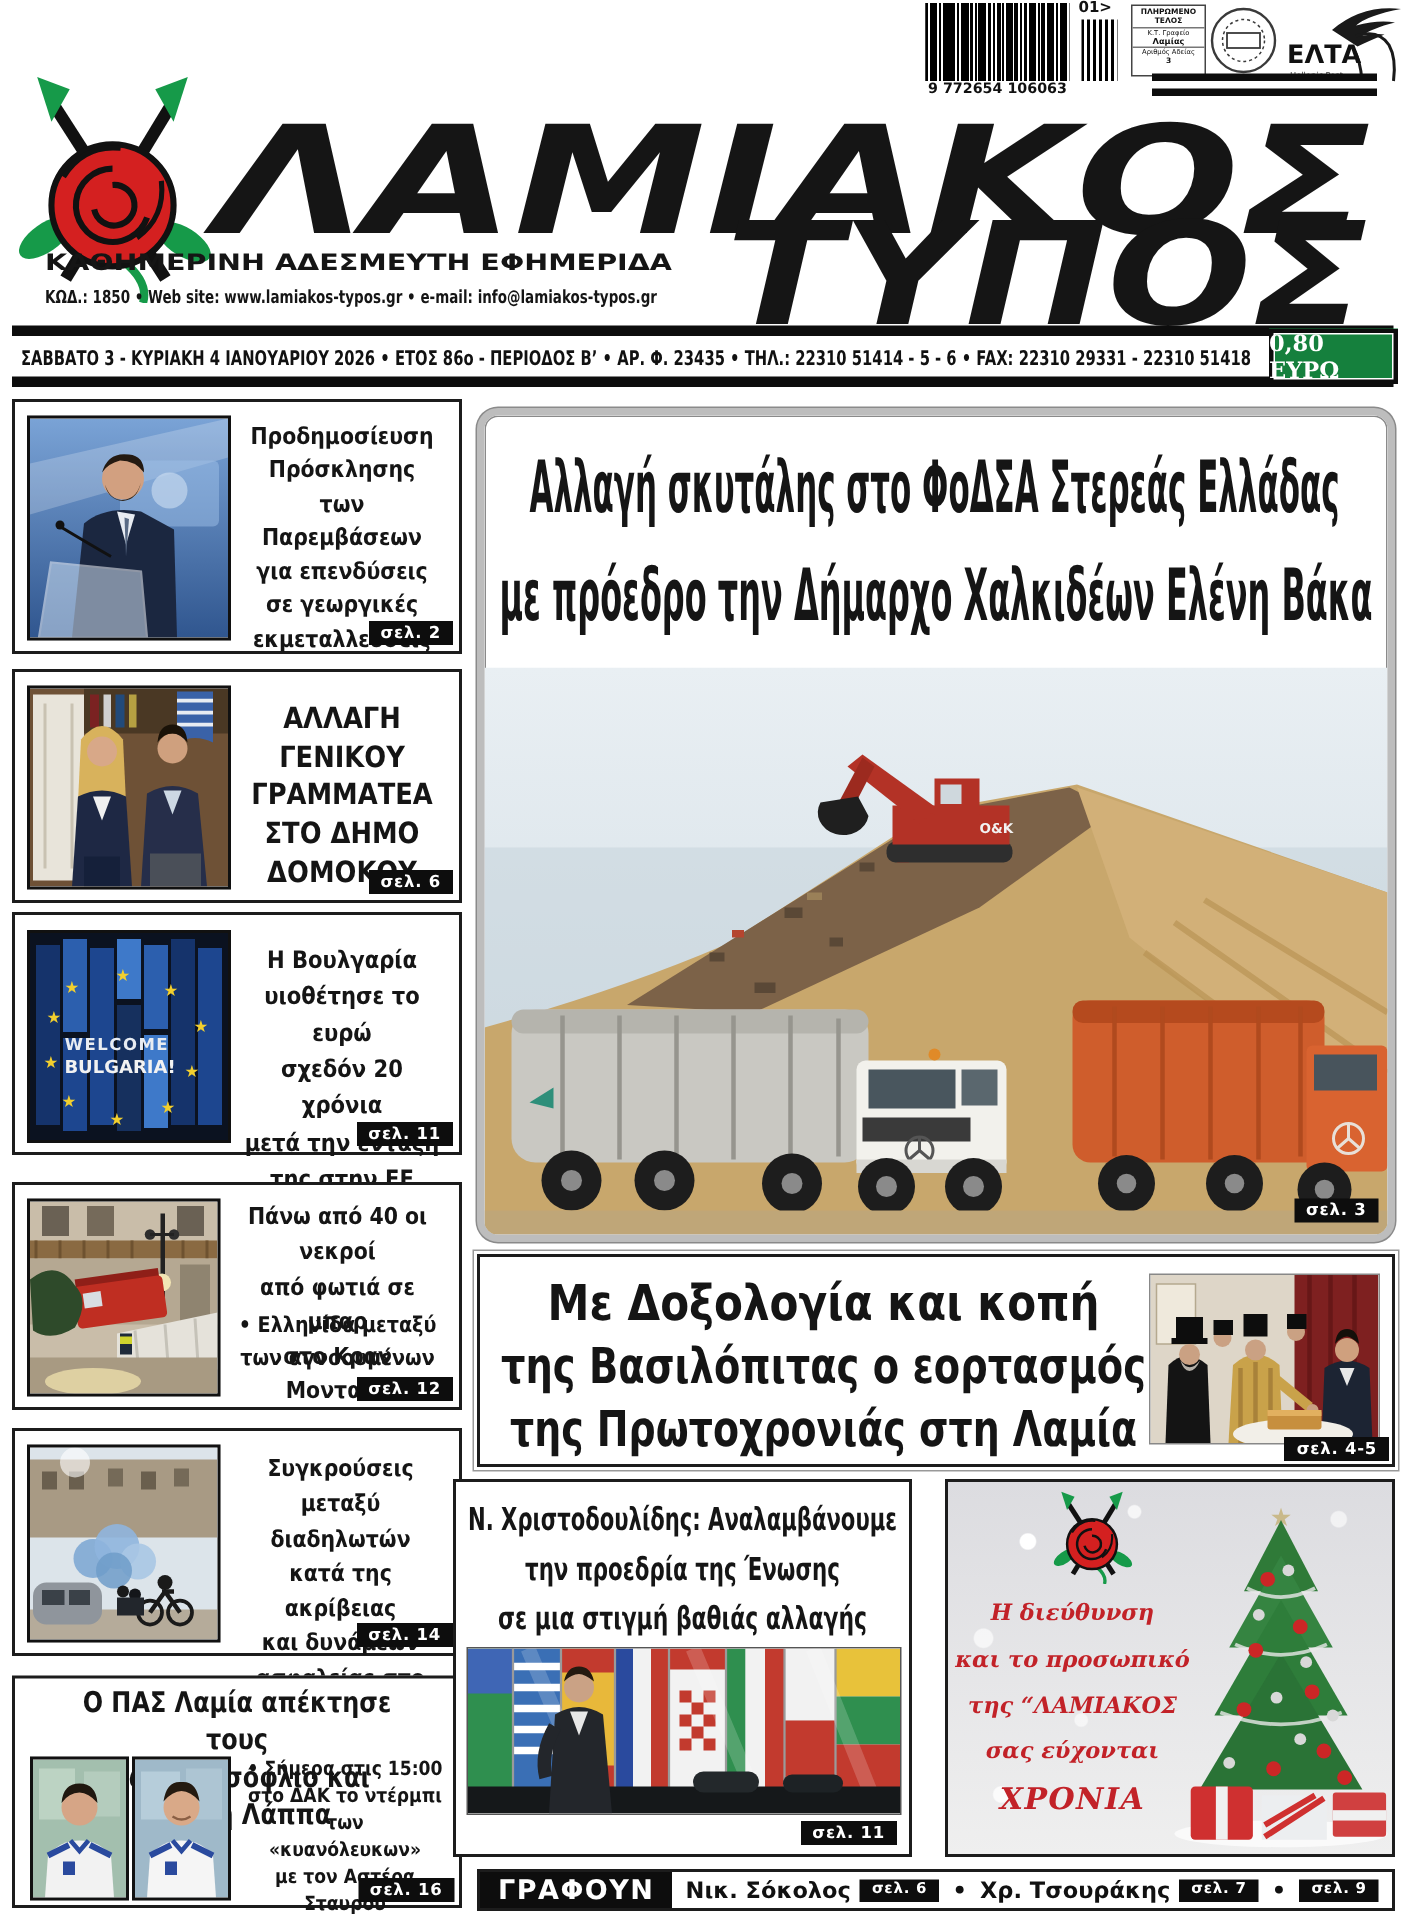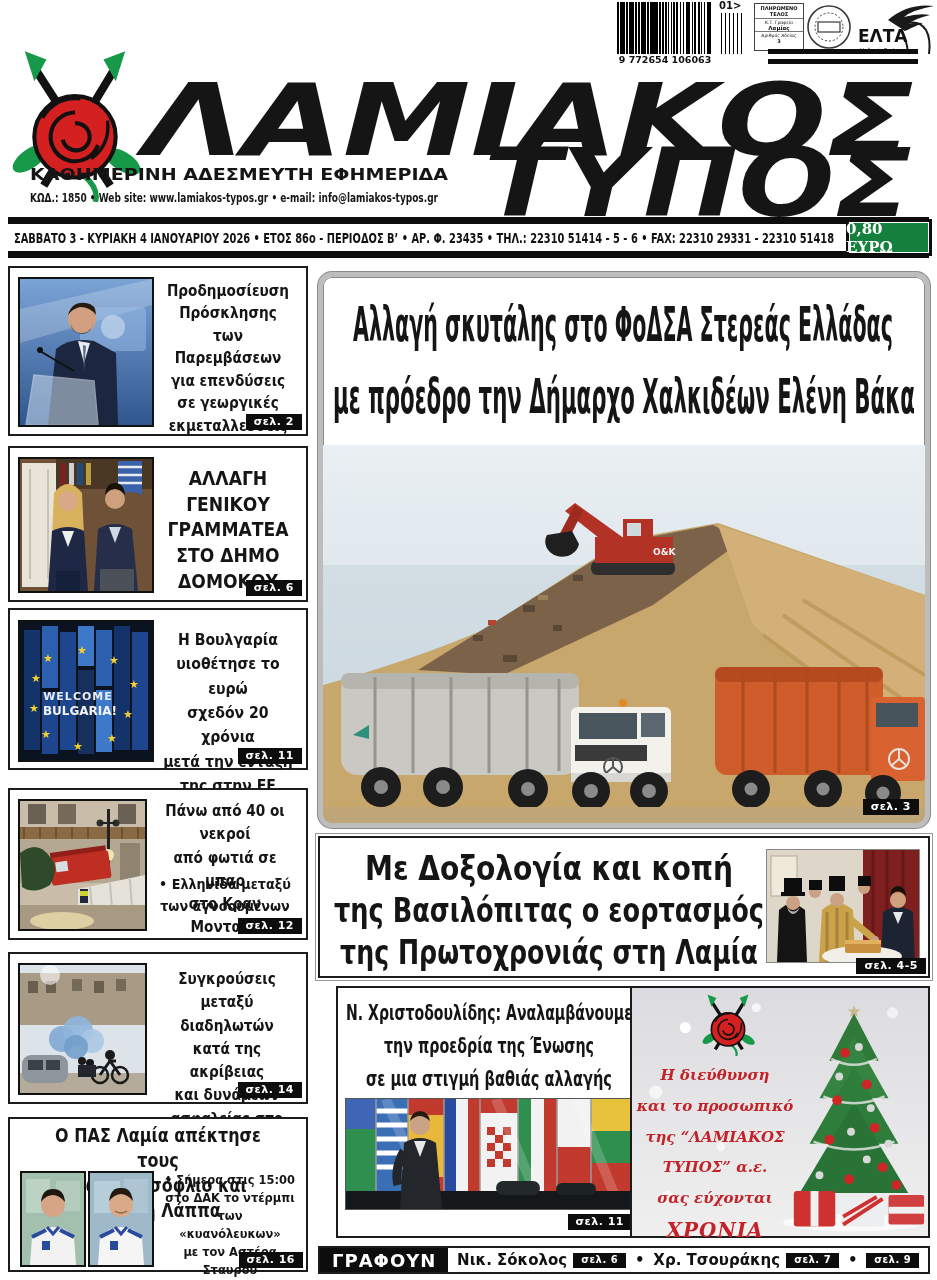--- a/index.html
+++ b/index.html
@@ -439,21 +439,21 @@
         <path d="M123,46 Q124,36 131,36 Q138,36 139,46 Q134,41 131,41 Q127,41 123,46 Z" fill="#14100a"></path>
         <polygon points="126,62 136,62 131,74" fill="#e8e8e8"></polygon>
         <ellipse cx="95" cy="106" rx="40" ry="10" fill="#f2efe8"></ellipse>
         <rect x="78" y="90" width="36" height="13" rx="2" fill="#c78f3e"></rect>
         <rect x="78" y="90" width="36" height="4" fill="#e2b05f"></rect>
       </svg>
     </div>
     <span class="badge" style="right:2px;bottom:2px;">σελ. 4-5</span>
   </div>
 
-  <div class="abs" style="left:336px;top:986px;width:306px;height:252px;box-sizing:border-box;border:2px solid #1c1c1c;background:#fff;">
+  <div class="abs" style="left:302px;top:986px;width:306px;height:252px;box-sizing:border-box;border:2px solid #1c1c1c;background:#fff;">
     <svg style="position:absolute;left:6px;top:6px" width="290" height="100">
       <text x="2" y="26" font-size="21" font-weight="bold" fill="#151515" textLength="286" lengthAdjust="spacingAndGlyphs">Ν. Χριστοδουλίδης: Αναλαμβάνουμε</text>
       <text x="40" y="59" font-size="21" font-weight="bold" fill="#151515" textLength="210" lengthAdjust="spacingAndGlyphs">την προεδρία της Ένωσης</text>
       <text x="22" y="92" font-size="21" font-weight="bold" fill="#151515" textLength="246" lengthAdjust="spacingAndGlyphs">σε μια στιγμή βαθιάς αλλαγής</text>
     </svg>
     <div class="abs" style="left:7px;top:110px;width:288px;height:110px;border:1px solid #555;overflow:hidden;">
       <svg width="288" height="110" viewBox="0 0 288 110">
         <rect width="288" height="110" fill="#d8d8d8"></rect>
         <rect x="0" width="30" height="95" fill="#2f8f4f"></rect>
           <rect x="0" width="30" height="30" fill="#3f66b5"></rect>
@@ -523,21 +523,20 @@
          radial-gradient(circle at 12% 84%, #ffffffcc 0 5px, transparent 6px),
          radial-gradient(circle at 88% 10%, #ffffff99 0 5px, transparent 6px),
          linear-gradient(180deg,#dcdce0,#efefef);">
     <svg class="abs" style="left:68px;top:6px" width="56" height="62" viewBox="0 0 100 112">
         <use href="#rose-symbol"></use>
       </svg>
     <div class="abs" style="left:4px;top:72px;width:158px;text-align:center;">
       <div class="greet-line" style="font-size:15px;line-height:2.05;">Η διεύθυνση</div>
       <div class="greet-line" style="font-size:15px;line-height:2.05;">και το προσωπικό</div>
       <div class="greet-line" style="font-size:15px;line-height:2.05;">της “ΛΑΜΙΑΚΟΣ</div>
-      <div class="greet-line" style="font-size:15px;line-height:2.05;">ΤΥΠΟΣ” α.ε.</div>
       <div class="greet-line" style="font-size:15px;line-height:2.05;">σας εύχονται</div>
       <div class="greet-line" style="font-size:20px;line-height:1.6;letter-spacing:1px;">ΧΡΟΝΙΑ</div>
     </div>
     <svg class="abs" style="left:148px;top:12px" width="148" height="234" viewBox="0 0 150 234">
       <text x="75" y="16" text-anchor="middle" font-size="17" fill="#c9b98a">★</text>
       <polygon points="75,12 100,60 50,60" fill="#2f7a38"></polygon>
       <polygon points="75,36 110,98 40,98" fill="#358441"></polygon>
       <polygon points="75,66 120,144 30,144" fill="#2e7d3a"></polygon>
       <polygon points="75,102 130,194 20,194" fill="#2a7336"></polygon>
       <path d="M52,58 Q75,70 98,58 M44,96 Q75,110 106,96 M34,142 Q75,158 116,142" stroke="#e8e8e8" stroke-width="2.5" fill="none" opacity=".8"></path>

